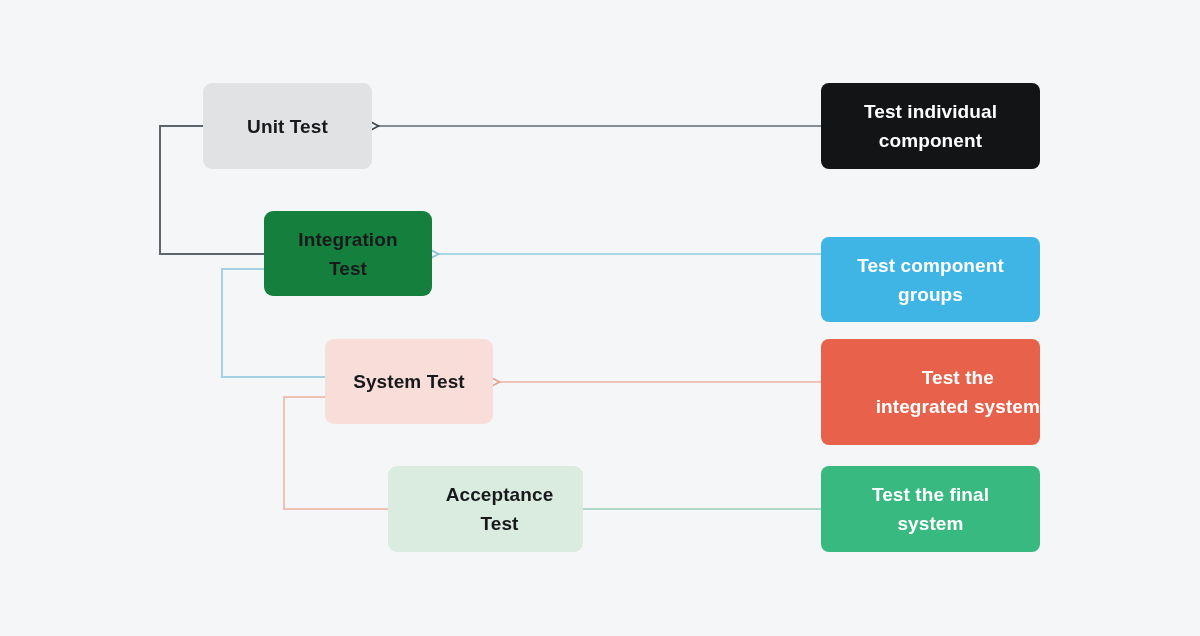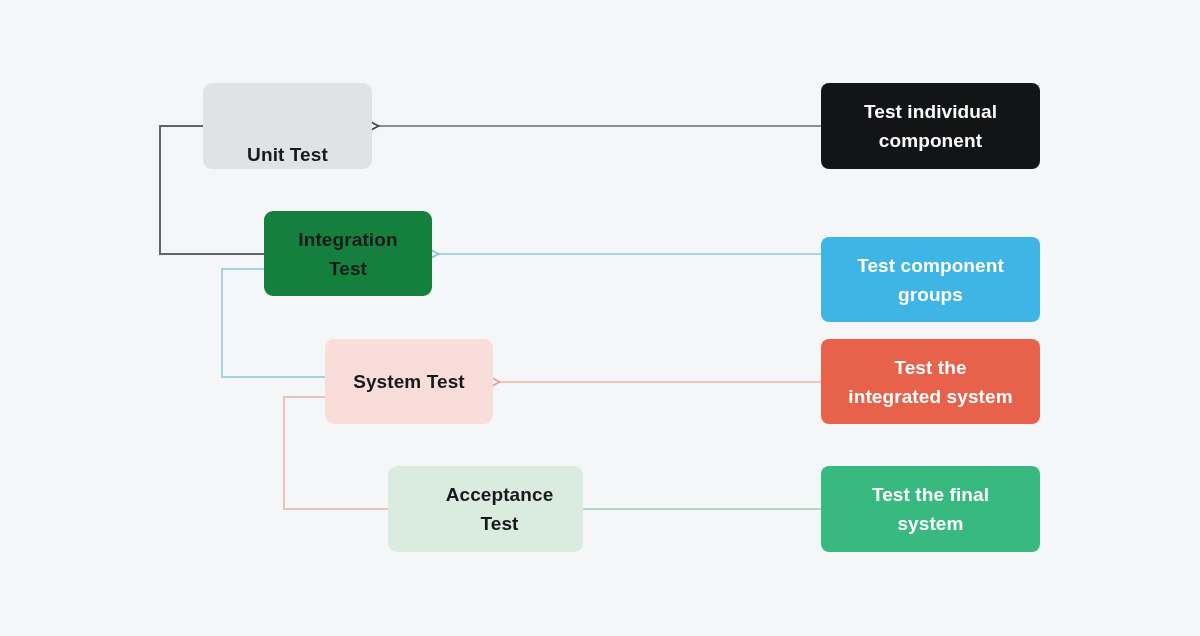--- a/index.html
+++ b/index.html
@@ -45,28 +45,28 @@
   .node-label {
     white-space: pre-line;
   }
   .stage {
     border-radius: 9px;
   }
   .desc {
     border-radius: 8px;
   }
   
-  .stage-unit        { left: 203px; top:  83px; width: 169px; height: 86px; align-items: flex-end; }
+  .stage-unit        { left: 203px; top:  83px; width: 169px; height: 86px; }
   .stage-integration { left: 264px; top: 211px; width: 168px; height: 85px; }
   .stage-system      { left: 325px; top: 339px; width: 168px; height: 85px; }
   .stage-acceptance  { left: 388px; top: 466px; width: 167px; height: 86px; }
   
   .desc-unit        { left: 821px; top:  83px; width: 219px; height: 86px; }
   .desc-integration { left: 821px; top: 211px; width: 219px; height: 85px; }
-  .desc-system      { left: 821px; top: 339px; width: 219px; height: 85px; }
+  .desc-system      { left: 821px; top: 339px; width: 219px; height: 106px; justify-content: flex-end; }
   .desc-acceptance  { left: 821px; top: 466px; width: 219px; height: 86px; }
 </style>
 </head>
 <body style="background: rgb(245, 246, 248);">
 
 <div class="canvas">
 
   <svg class="wires" width="1200" height="636" viewBox="0 0 1200 636">
     <defs>
       <marker id="head0" markerWidth="11" markerHeight="11" refX="2.5" refY="5" orient="auto" markerUnits="userSpaceOnUse">

